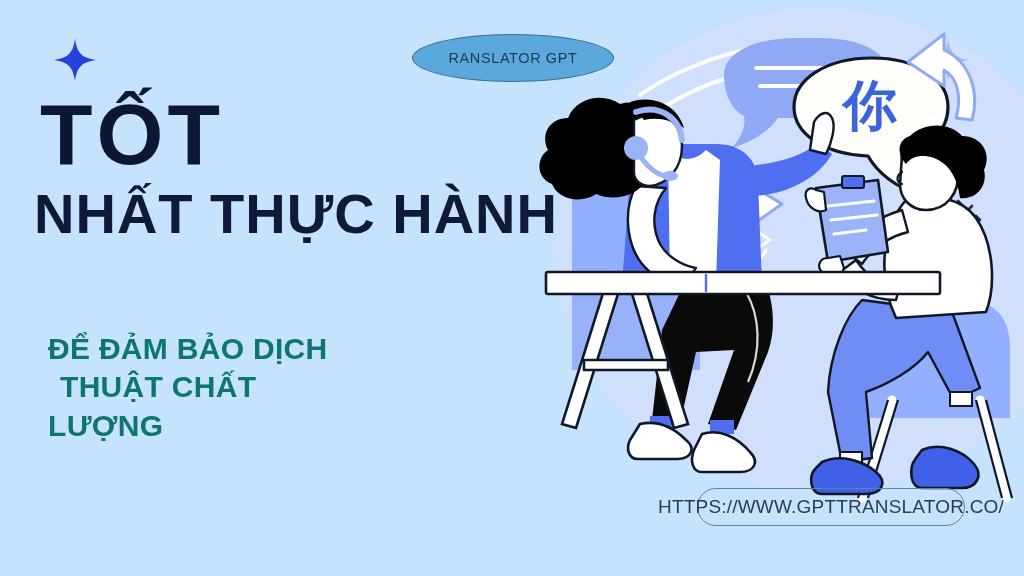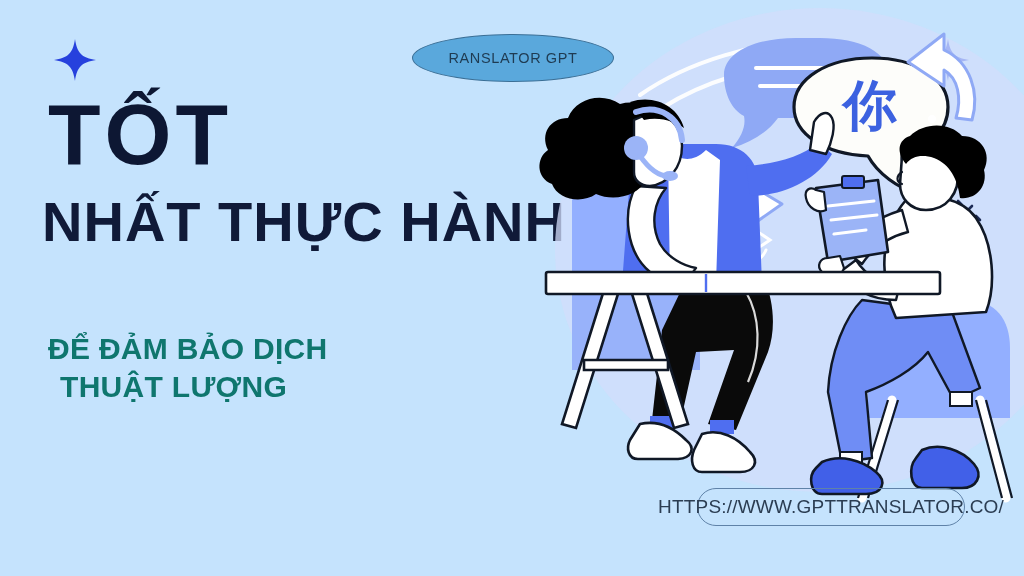--- a/index.html
+++ b/index.html
@@ -30,33 +30,33 @@
     font-size:14.5px;
     letter-spacing:.6px;
     color:#1f3b52;
     font-weight:400;
     white-space:nowrap;
   }
 
   
   .headline-wrap {
     position:absolute;
-    left:16px; top:92px;
+    left:8px; top:92px;
     width:560px;
   }
   .h-tot {
     font-size:86px;
     line-height:.98;
     font-weight:700;
     color:#0d1733;
     letter-spacing:4px;
     padding-left:32px;
   }
   .h-nhat {
-    margin-top:18px;
+    margin-top:10px;
     font-size:56px;
     line-height:1;
     font-weight:700;
     color:#101a38;
     letter-spacing:1px;
     padding-left:26px;
     white-space:nowrap;
   }
   .sub-wrap {
     position:absolute;
@@ -117,21 +117,22 @@
     <span>RANSLATOR GPT</span>
   </div>
 
   <div class="headline-wrap">
     <div class="h-tot">TỐT</div>
     <div class="h-nhat">NHẤT THỰC HÀNH</div>
   </div>
 
   <div class="sub-wrap">
     <div class="sub-line l1">ĐỂ ĐẢM BẢO DỊCH</div>
-    <div class="sub-line l2">THUẬT LƯỢNG</div>
+    <div class="sub-line l2">THUẬT CHẤT</div>
+    <div class="sub-line l3">LƯỢNG</div>
   </div>
 
   <div class="illus">
     <svg viewBox="0 0 514 576" xmlns="http://www.w3.org/2000/svg">
       <defs>
         <clipPath id="stageClip">
             <rect x="0" y="0" width="514" height="576"></rect>
           </clipPath>
       </defs>
       <g clip-path="url(#stageClip)">

